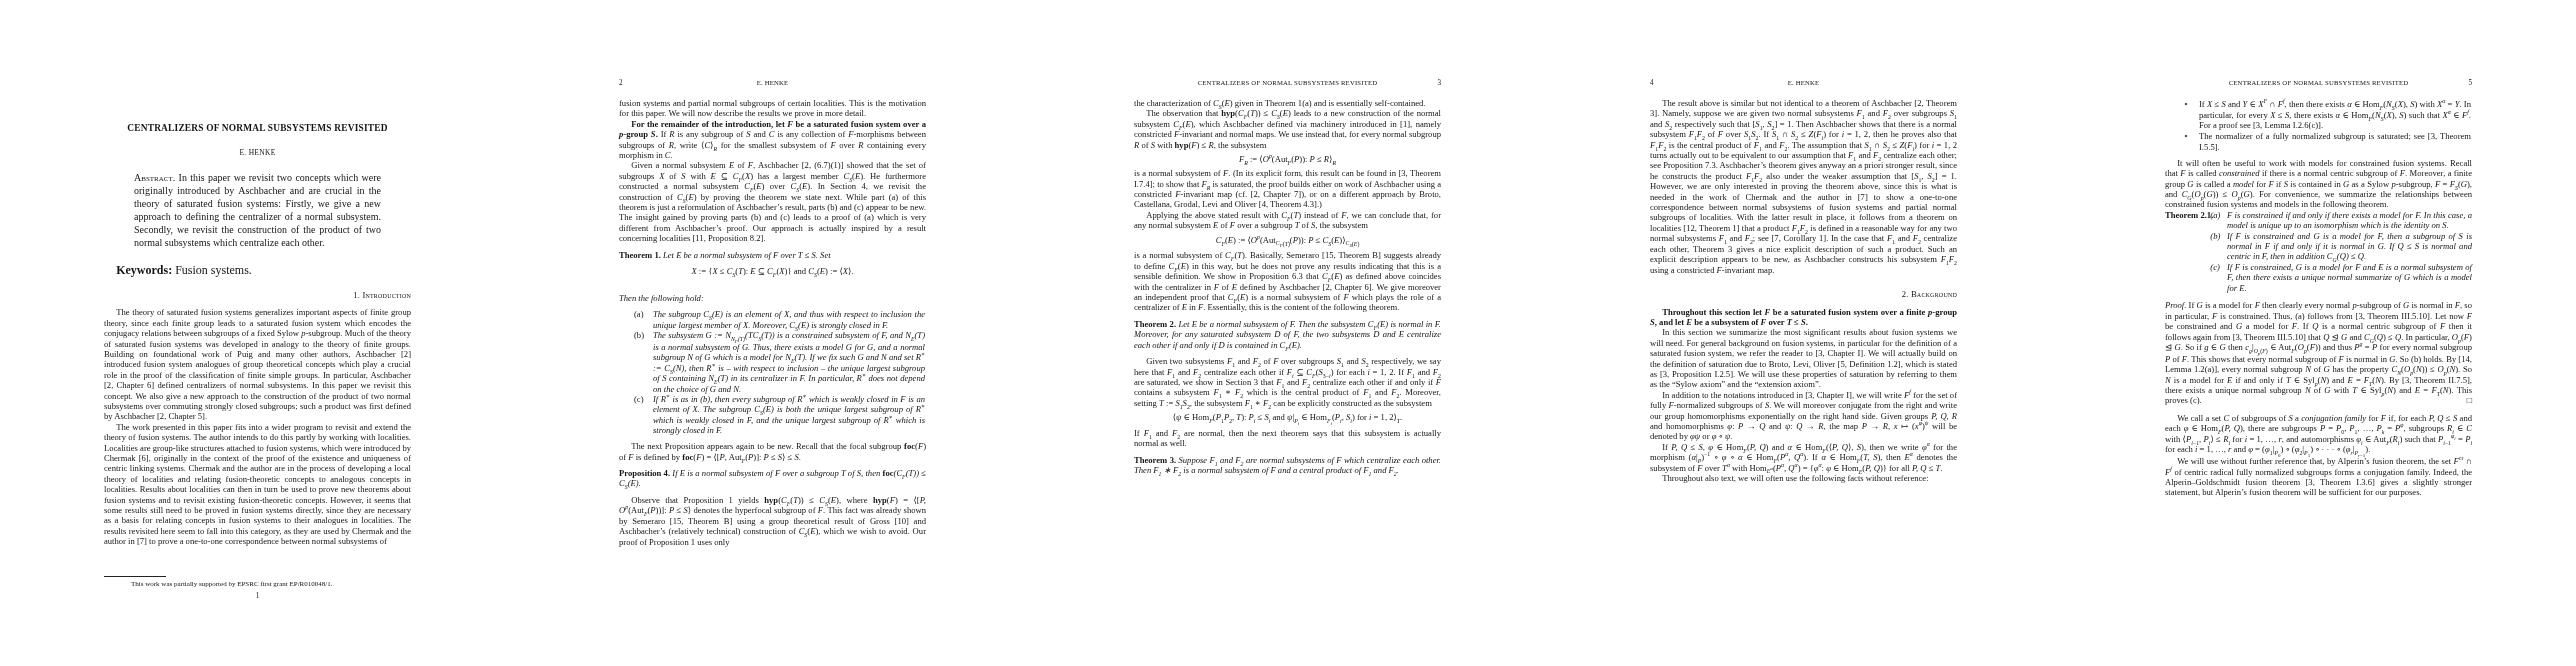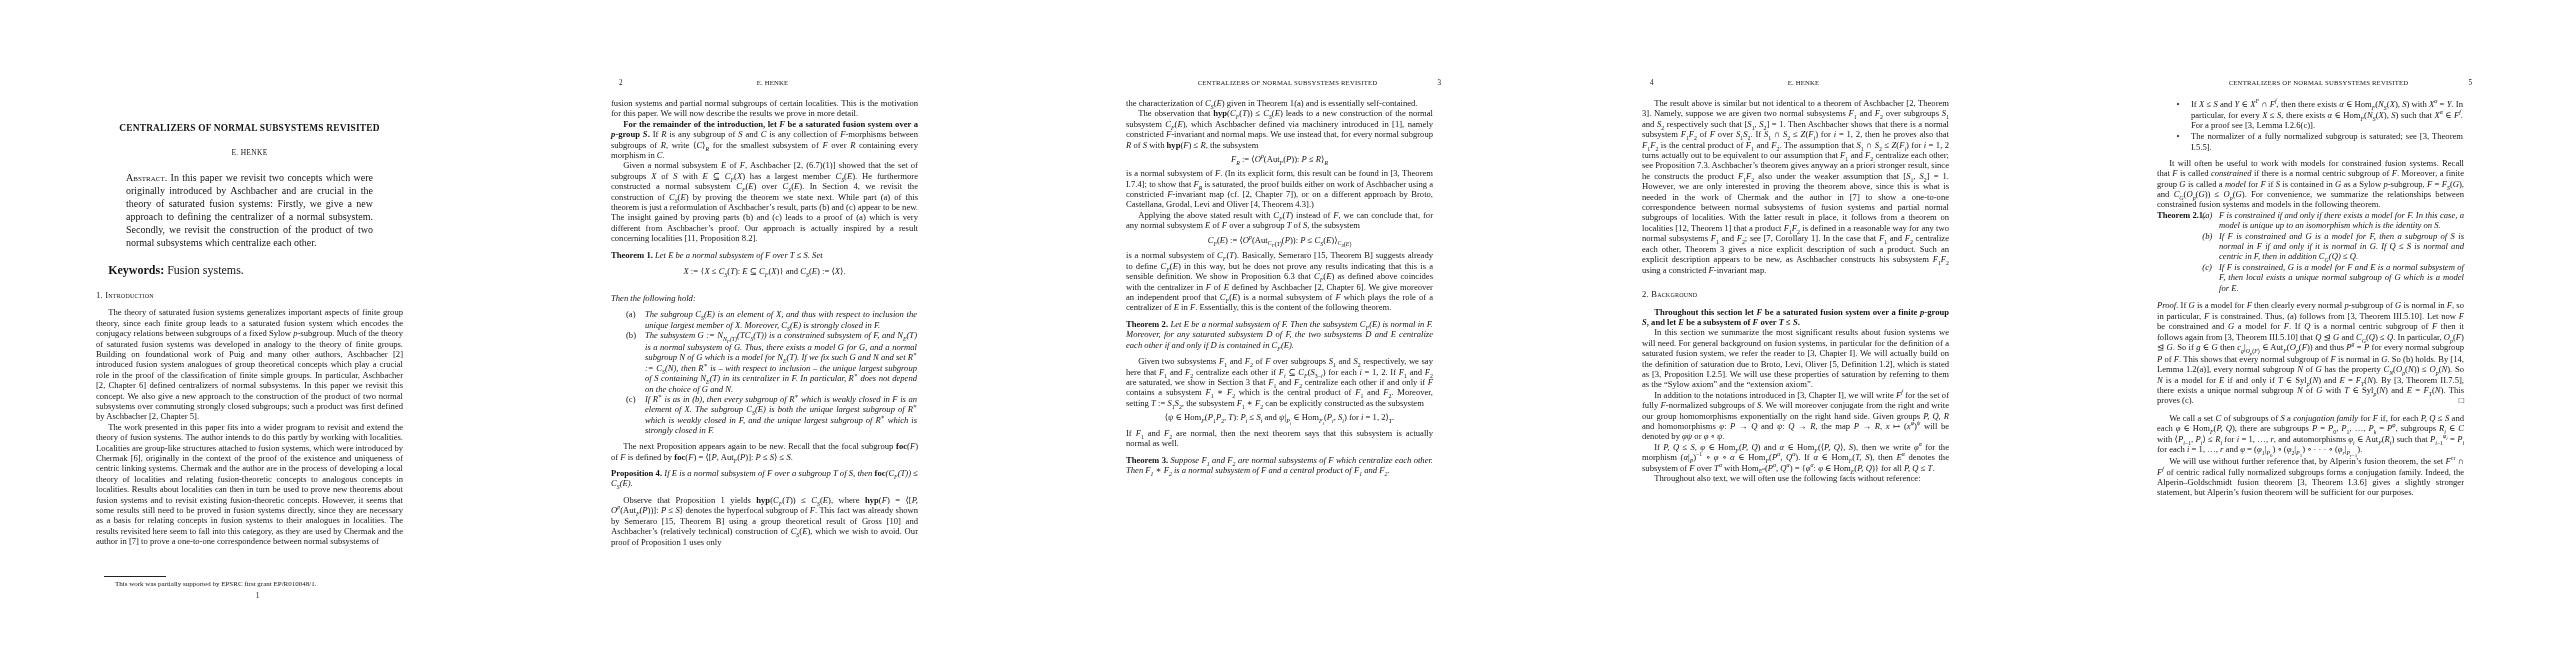--- a/index.html
+++ b/index.html
@@ -16,56 +16,56 @@
     transform-origin:0 0; transform:rotate(-90deg);
     white-space:pre; font-size:22px; color:#7d7d7d; letter-spacing:0.3px;
   }
 
   .pghead { position:absolute; top:79px; left:104px; width:307px; height:10px; font-size:7.2px; }
   .hl { position:absolute; left:0; top:0; }
   .hc { display:block; text-align:center; font-size:6.7px; letter-spacing:0.2px; }
   .hr { position:absolute; right:0; top:0; }
 
   .pgbody {
-    position:absolute; left:96px; width:307px; top:98px;
+    position:absolute; left:104px; width:307px; top:98px;
     font-size:8.6px; line-height:10.4px; text-align:justify;
   }
   #p1 .pgbody { top:0; }
 
   .title  { margin-top:123px; text-align:center; font-weight:bold; font-size:9.4px; letter-spacing:0.2px; line-height:11.7px; }
   .author { margin-top:13.3px; text-align:center; font-size:7.5px; letter-spacing:0.3px; }
   .abstract { margin:12.2px 30px 0 30px; font-size:10px; line-height:13px; }
   .keywords { margin-top:16.7px; text-indent:12.2px; font-size:12px; }
-  .sect   { margin:14.5px 0 6.7px 0; text-align:left; font-size:8.6px; letter-spacing:0.2px; }
+  .sect   { margin:14.5px 0 6.7px 0; text-align:right; font-size:8.6px; letter-spacing:0.2px; }
 
   .para { text-indent:12.2px; margin:0; }
   .para.ni { text-indent:0; }
   .para.gap { margin-top:5.6px; }
   .disp { text-align:center; text-indent:0; margin:3.9px 0; }
-  .thm  { margin:6.1px 0; text-indent:0; }
+  .thm  { margin:6.1px 0; text-indent:0;font-family:Liberation Serif, serif; }
   .thm.tc { margin-top:16px; }
   .proof { margin:7.2px 0; text-indent:0; }
 
   .item { position:relative; margin-left:34px; width:272px; }
   .item .lbl { position:absolute; left:-19px; }
   .item.bullet { margin:1.1px 0 1.1px 34px; }
   .item.bullet .lbl { left:-14.5px; }
   .item.t21 { margin-left:62px; width:245px; }
   .item.t21 .lbl { left:-16.7px; font-style:italic; }
   .item.t21 .lead { position:absolute; left:-62px; font-weight:bold; font-style:normal; }
   .item.t21.first { margin-top:0; }
   .item.t21.last  { margin-bottom:6.1px; }
 
   .qed { float:right; font-style:normal; }
   sub, sup { font-size:68%; line-height:0; }
   sub sub, sup sub, sub sup, sup sup { font-size:85%; }
   .sc { font-variant:small-caps; }
 
   .fn-rule { position:absolute; left:104px; top:576px; width:62px; border-top:0.6px solid #222; }
-  .fn { position:absolute; left:104px; top:580px; width:307px; font-size:7px; text-indent:11px; }
+  .fn { position:absolute; left:120px; top:580px; width:307px; font-size:7px; text-indent:11px; }
   .folio { position:absolute; left:104px; top:591px; width:307px; text-align:center; font-size:7.5px; }
 </style>
 </head>
 <body>
 
 <div class="wm">arXiv:1801.05256v2  [math.GR]  4 Jul 2018</div>
 
 <section class="page" id="p1">
   <div class="pgbody">
       <div class="title"><span class="itxt">CENTRALIZERS OF NORMAL SUBSYSTEMS REVISITED</span></div>
@@ -147,19 +147,19 @@
     <span class="hl"></span>
     <span class="hc">CENTRALIZERS OF NORMAL SUBSYSTEMS REVISITED</span>
     <span class="hr">5</span>
   </div>
   <div class="pgbody">
       <div class="item bullet"><span class="lbl">•</span><span class="itxt">If <i>X</i> ≤ <i>S</i> and <i>Y</i> ∈ <i>X</i><sup><i>F</i></sup> ∩ <i>F</i><sup><i>f</i></sup>, then there exists <i>α</i> ∈ Hom<sub><i>F</i></sub>(<i>N<sub>S</sub></i>(<i>X</i>), <i>S</i>) with <i>X<sup>α</sup></i> = <i>Y</i>. In particular, for every <i>X</i> ≤ <i>S</i>, there exists <i>α</i> ∈ Hom<sub><i>F</i></sub>(<i>N<sub>S</sub></i>(<i>X</i>), <i>S</i>) such that <i>X<sup>α</sup></i> ∈ <i>F</i><sup><i>f</i></sup>. For a proof see [3, Lemma I.2.6(c)].</span></div>
       <div class="item bullet"><span class="lbl">•</span><span class="itxt">The normalizer of a fully normalized subgroup is saturated; see [3, Theorem I.5.5].</span></div>
       <div class="para gap"><span class="itxt">It will often be useful to work with models for constrained fusion systems. Recall that <i>F</i> is called <i>constrained</i> if there is a normal centric subgroup of <i>F</i>. Moreover, a finite group <i>G</i> is called a <i>model</i> for <i>F</i> if <i>S</i> is contained in <i>G</i> as a Sylow <i>p</i>-subgroup, <i>F</i> = <i>F<sub>S</sub></i>(<i>G</i>), and <i>C<sub>G</sub></i>(<i>O<sub>p</sub></i>(<i>G</i>)) ≤ <i>O<sub>p</sub></i>(<i>G</i>). For convenience, we summarize the relationships between constrained fusion systems and models in the following theorem.</span></div>
       <div class="item t21 first"><span class="lead">Theorem 2.1.</span><span class="lbl">(a)</span><span class="itxt"><i>F is constrained if and only if there exists a model for F. In this case, a model is unique up to an isomorphism which is the identity on S.</i></span></div>
       <div class="item t21"><span class="lbl">(b)</span><span class="itxt"><i>If F is constrained and G is a model for F, then a subgroup of S is normal in F if and only if it is normal in G. If Q ≤ S is normal and centric in F, then in addition C<sub>G</sub>(Q) ≤ Q.</i></span></div>
-      <div class="item t21 last"><span class="lbl">(c)</span><span class="itxt"><i>If F is constrained, G is a model for F and E is a normal subsystem of F, then local exists a unique normal subgroup of G which is a model for E.</i></span></div>
+      <div class="item t21 last"><span class="lbl">(c)</span><span class="itxt"><i>If F is constrained, G is a model for F and E is a normal subsystem of F, then there exists a unique normal summarize of G which is a model for E.</i></span></div>
       <div class="proof"><span class="itxt"><i>Proof.</i> If <i>G</i> is a model for <i>F</i> then clearly every normal <i>p</i>-subgroup of <i>G</i> is normal in <i>F</i>, so in particular, <i>F</i> is constrained. Thus, (a) follows from [3, Theorem III.5.10]. Let now <i>F</i> be constrained and <i>G</i> a model for <i>F</i>. If <i>Q</i> is a normal centric subgroup of <i>F</i> then it follows again from [3, Theorem III.5.10] that <i>Q</i> ⊴ <i>G</i> and <i>C<sub>G</sub></i>(<i>Q</i>) ≤ <i>Q</i>. In particular, <i>O<sub>p</sub></i>(<i>F</i>) ⊴ <i>G</i>. So if <i>g</i> ∈ <i>G</i> then <i>c<sub>g</sub></i>|<sub><i>O<sub>p</sub></i>(<i>F</i>)</sub> ∈ Aut<sub><i>F</i></sub>(<i>O<sub>p</sub></i>(<i>F</i>)) and thus <i>P<sup>g</sup></i> = <i>P</i> for every normal subgroup <i>P</i> of <i>F</i>. This shows that every normal subgroup of <i>F</i> is normal in <i>G</i>. So (b) holds. By [14, Lemma 1.2(a)], every normal subgroup <i>N</i> of <i>G</i> has the property <i>C<sub>N</sub></i>(<i>O<sub>p</sub></i>(<i>N</i>)) ≤ <i>O<sub>p</sub></i>(<i>N</i>). So <i>N</i> is a model for <i>E</i> if and only if <i>T</i> ∈ Syl<sub><i>p</i></sub>(<i>N</i>) and <i>E</i> = <i>F<sub>T</sub></i>(<i>N</i>). By [3, Theorem II.7.5], there exists a unique normal subgroup <i>N</i> of <i>G</i> with <i>T</i> ∈ Syl<sub><i>p</i></sub>(<i>N</i>) and <i>E</i> = <i>F<sub>T</sub></i>(<i>N</i>). This proves (c). <span class="qed">□</span></span></div>
       <div class="para"><span class="itxt">We call a set <i>C</i> of subgroups of <i>S</i> a <i>conjugation family</i> for <i>F</i> if, for each <i>P, Q</i> ≤ <i>S</i> and each <i>φ</i> ∈ Hom<sub><i>F</i></sub>(<i>P, Q</i>), there are subgroups <i>P</i> = <i>P</i><sub>0</sub>, <i>P</i><sub>1</sub>, …, <i>P<sub>k</sub></i> = <i>P<sup>φ</sup></i>, subgroups <i>R<sub>i</sub></i> ∈ <i>C</i> with ⟨<i>P</i><sub><i>i</i>−1</sub>, <i>P<sub>i</sub></i>⟩ ≤ <i>R<sub>i</sub></i> for <i>i</i> = 1, …, <i>r</i>, and automorphisms <i>φ<sub>i</sub></i> ∈ Aut<sub><i>F</i></sub>(<i>R<sub>i</sub></i>) such that <i>P</i><sub><i>i</i>−1</sub><sup><i>φ<sub>i</sub></i></sup> = <i>P<sub>i</sub></i> for each <i>i</i> = 1, …, <i>r</i> and <i>φ</i> = (<i>φ</i><sub>1</sub>|<sub><i>P</i><sub>0</sub></sub>) ∘ (<i>φ</i><sub>2</sub>|<sub><i>P</i><sub>1</sub></sub>) ∘ · · · ∘ (<i>φ<sub>r</sub></i>|<sub><i>P</i><sub><i>r</i>−1</sub></sub>).</span></div>
       <div class="para"><span class="itxt">We will use without further reference that, by Alperin’s fusion theorem, the set <i>F</i><sup>cr</sup> ∩ <i>F</i><sup><i>f</i></sup> of centric radical fully normalized subgroups forms a conjugation family. Indeed, the Alperin–Goldschmidt fusion theorem [3, Theorem I.3.6] gives a slightly stronger statement, but Alperin’s fusion theorem will be sufficient for our purposes.</span></div>
     </div>
 </section>
 
 
 </body></html>

